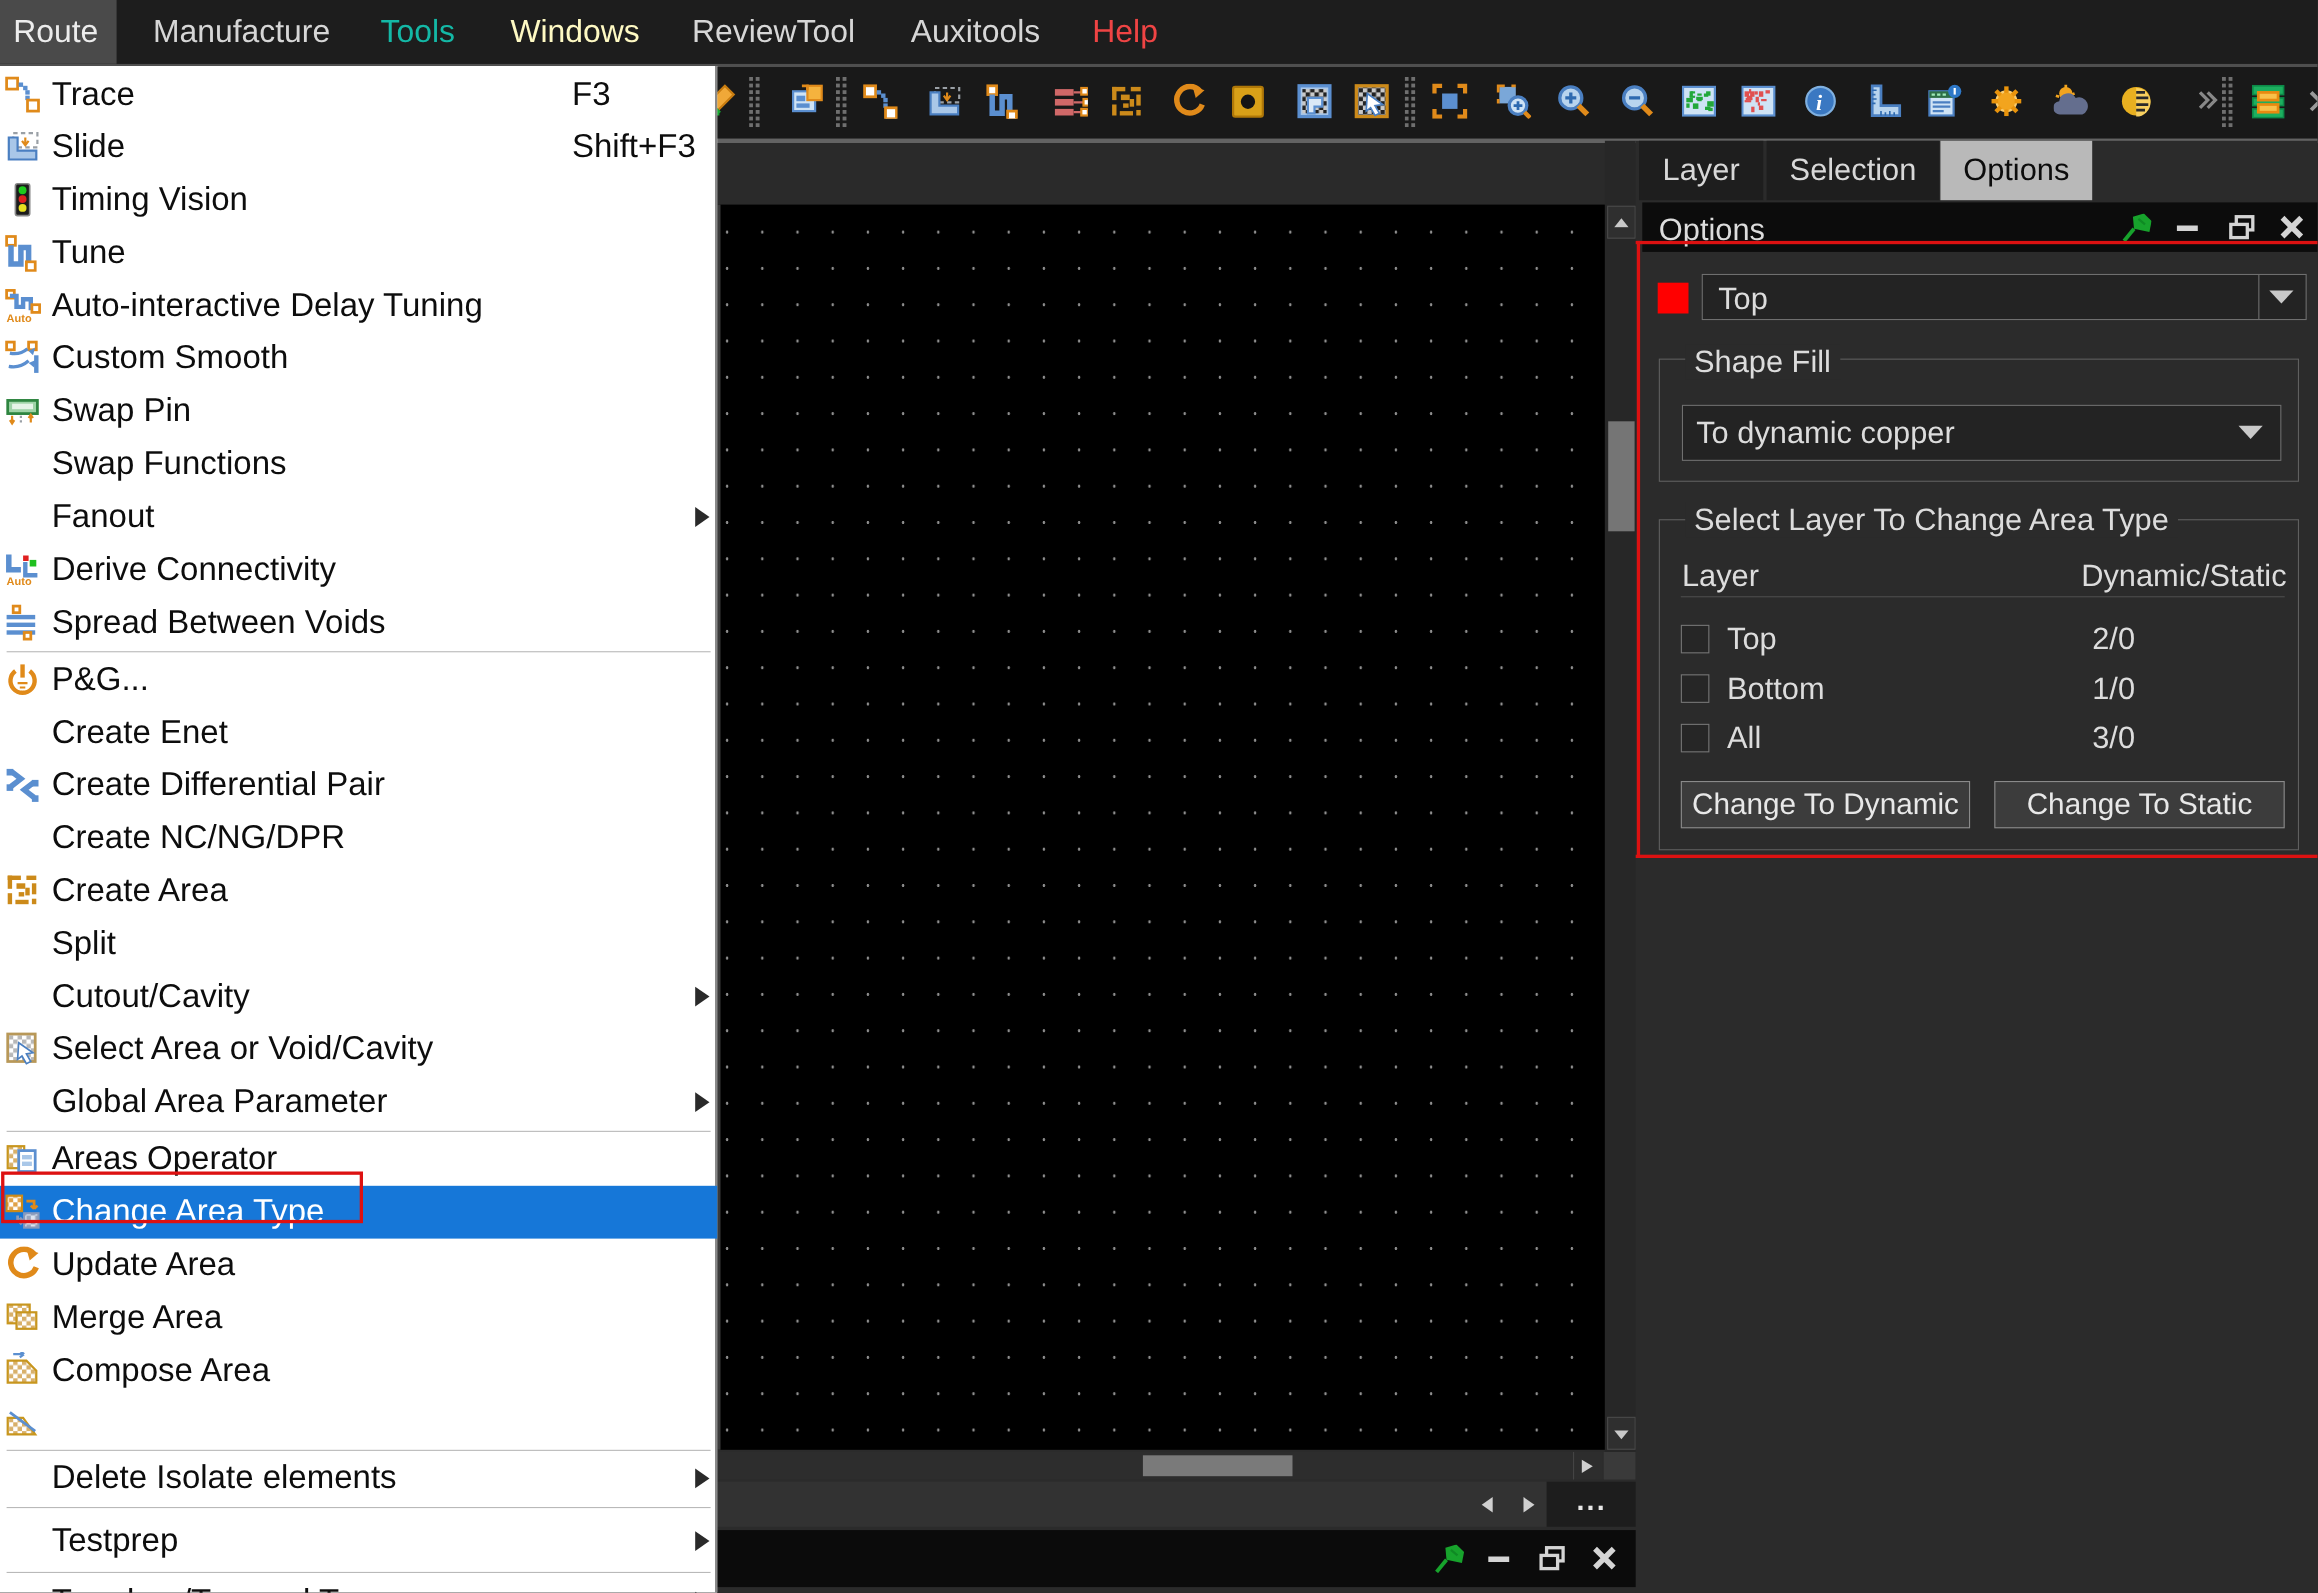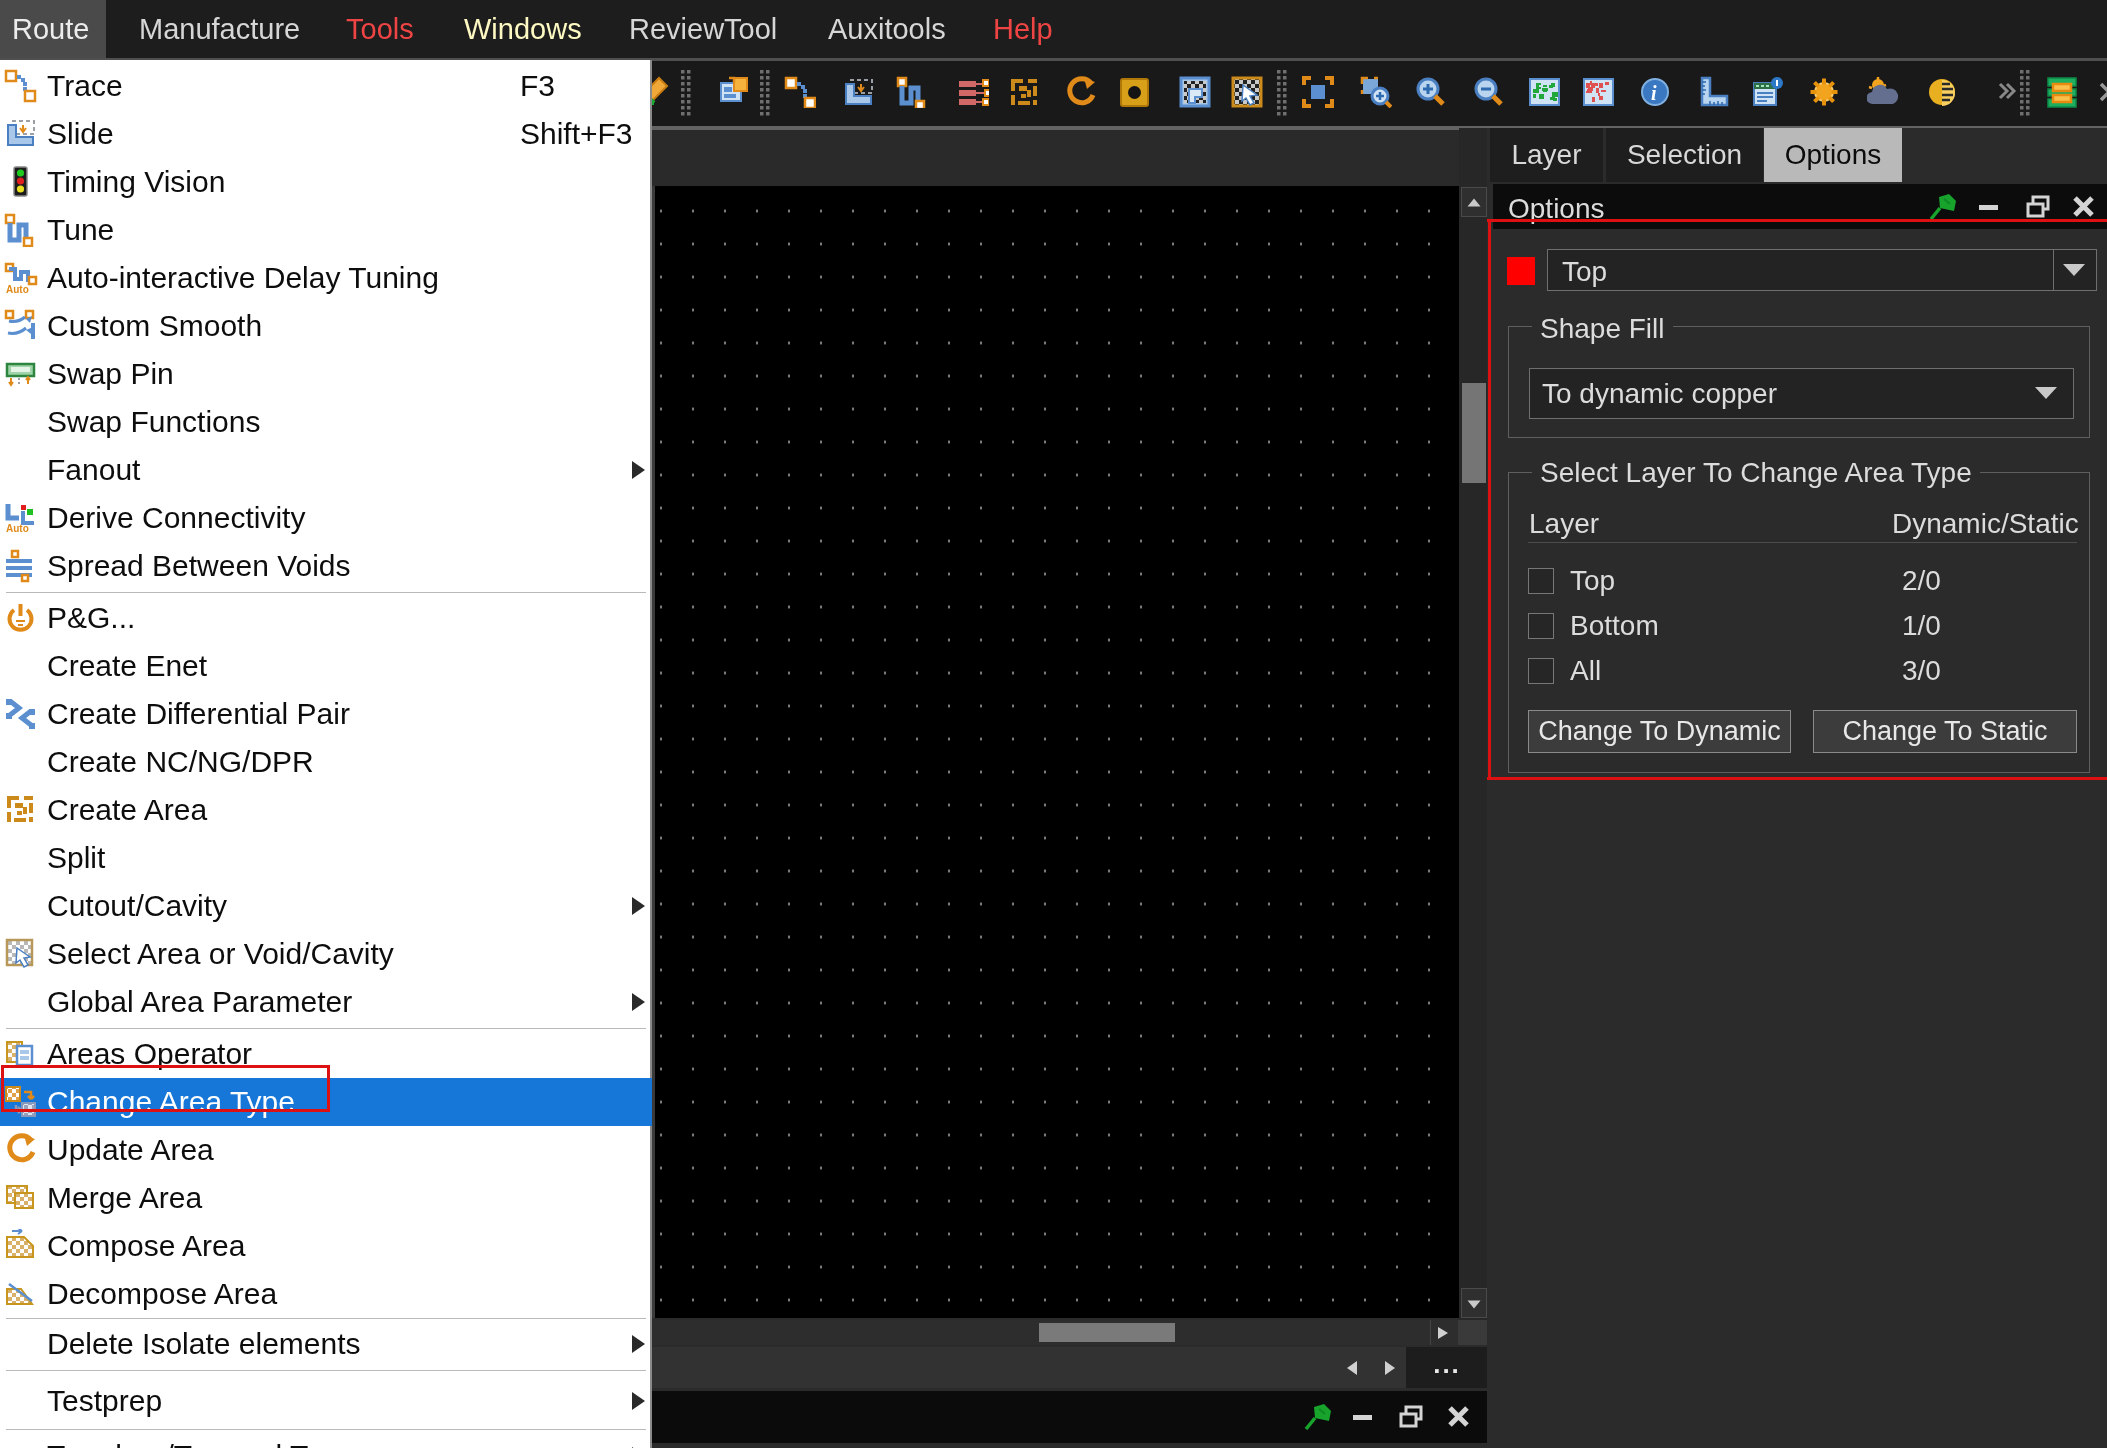--- a/index.html
+++ b/index.html
@@ -388,21 +388,21 @@
 <div class="ab" style="left:1902px;top:610px;color:#dcdcdc;font-size:28px;">1/0</div>
 <div class="ab" style="left:1528px;top:658px;width:26px;height:26px;background:#262626;border:1px solid #777"></div>
 <div class="ab" style="left:1570px;top:655px;color:#dcdcdc;font-size:28px;">All</div>
 <div class="ab" style="left:1902px;top:655px;color:#dcdcdc;font-size:28px;">3/0</div>
 <div class="ab" style="left:1528px;top:710px;width:263px;height:43px;background:#3c3c3c;border:1px solid #8a8a8a;color:#e8e8e8;font-size:27px;text-align:center;line-height:41px;white-space:nowrap;">Change To Dynamic</div>
 <div class="ab" style="left:1813px;top:710px;width:264px;height:43px;background:#3c3c3c;border:1px solid #8a8a8a;color:#e8e8e8;font-size:27px;text-align:center;line-height:41px;white-space:nowrap;">Change To Static</div>
 <div class="ab" style="left:0;top:0;width:2107px;height:58px;background:#1d1d1d;color:#d6d6d6;font-size:30px;"></div>
 <div class="ab" style="left:0;top:0;width:106px;height:58px;background:#4a4a4a;"></div>
 <div class="ab" style="left:12px;top:13px;color:#ececec;font-size:29px;">Route</div>
 <div class="ab" style="left:139px;top:13px;color:#d6d6d6;font-size:29px;">Manufacture</div>
-<div class="ab" style="left:346px;top:13px;color:#ef4444;font-size:29px;">Tools</div>
+<div class="ab" style="left:346px;top:13px;color:#14b8a6;font-size:29px;">Tools</div>
 <div class="ab" style="left:464px;top:13px;color:#fef9c3;font-size:29px;">Windows</div>
 <div class="ab" style="left:629px;top:13px;color:#d6d6d6;font-size:29px;">ReviewTool</div>
 <div class="ab" style="left:828px;top:13px;color:#d6d6d6;font-size:29px;">Auxitools</div>
 <div class="ab" style="left:993px;top:13px;color:#ef4444;font-size:29px;">Help</div>
 <div class="ab" style="left:0;top:60px;width:652px;height:1388px;background:#fff;border-right:2px solid #8a8a8a;"></div>
 <div class="mi" style="top:62px;">
       <span class="lb">Trace</span>
       <span class="sc">F3</span>
     </div>
 <svg style="position:absolute;left:4px;top:69px" width="34" height="34" viewBox="0 0 34 34">
@@ -591,23 +591,20 @@
       <rect x="3" y="5" width="20" height="17" fill="url(#chkT)" stroke="#c8961e" stroke-width="2"></rect>
       <rect x="11" y="12" width="18" height="15" fill="url(#chkT)" stroke="#c8961e" stroke-width="2"></rect>
     </svg>
 <div class="mi" style="top:1222px;padding-left:47px;">
       <span class="lb">Compose Area</span>
     </div>
 <svg style="position:absolute;left:4px;top:1229px" width="34" height="34" viewBox="0 0 34 34">
       <path d="M3 8 H20 L29 17 V28 H3 Z" fill="url(#chkT)" stroke="#c8961e" stroke-width="2"></path>
       <path d="M8 2 h10 m0 0 l-4 -3 m4 3 l-4 3" stroke="#5b8fd0" stroke-width="2" fill="none"></path>
     </svg>
-<div class="mi" style="top:1270px;">
-      <span class="lb">Decompose Area</span>
-    </div>
 <svg style="position:absolute;left:4px;top:1277px" width="34" height="34" viewBox="0 0 34 34">
       <path d="M3 12 H17 L28 27 H3 Z" fill="url(#chkT)" stroke="#c8961e" stroke-width="2"></path>
       <path d="M5 7 L28 24" stroke="#5b8fd0" stroke-width="2.5"></path>
     </svg>
 <div class="msep" style="top:1318px"></div>
 <div class="mi" style="top:1320px;">
       <span class="lb">Delete Isolate elements</span>
       <span class="ar"></span>
     </div>
 <div class="msep" style="top:1370px"></div>

